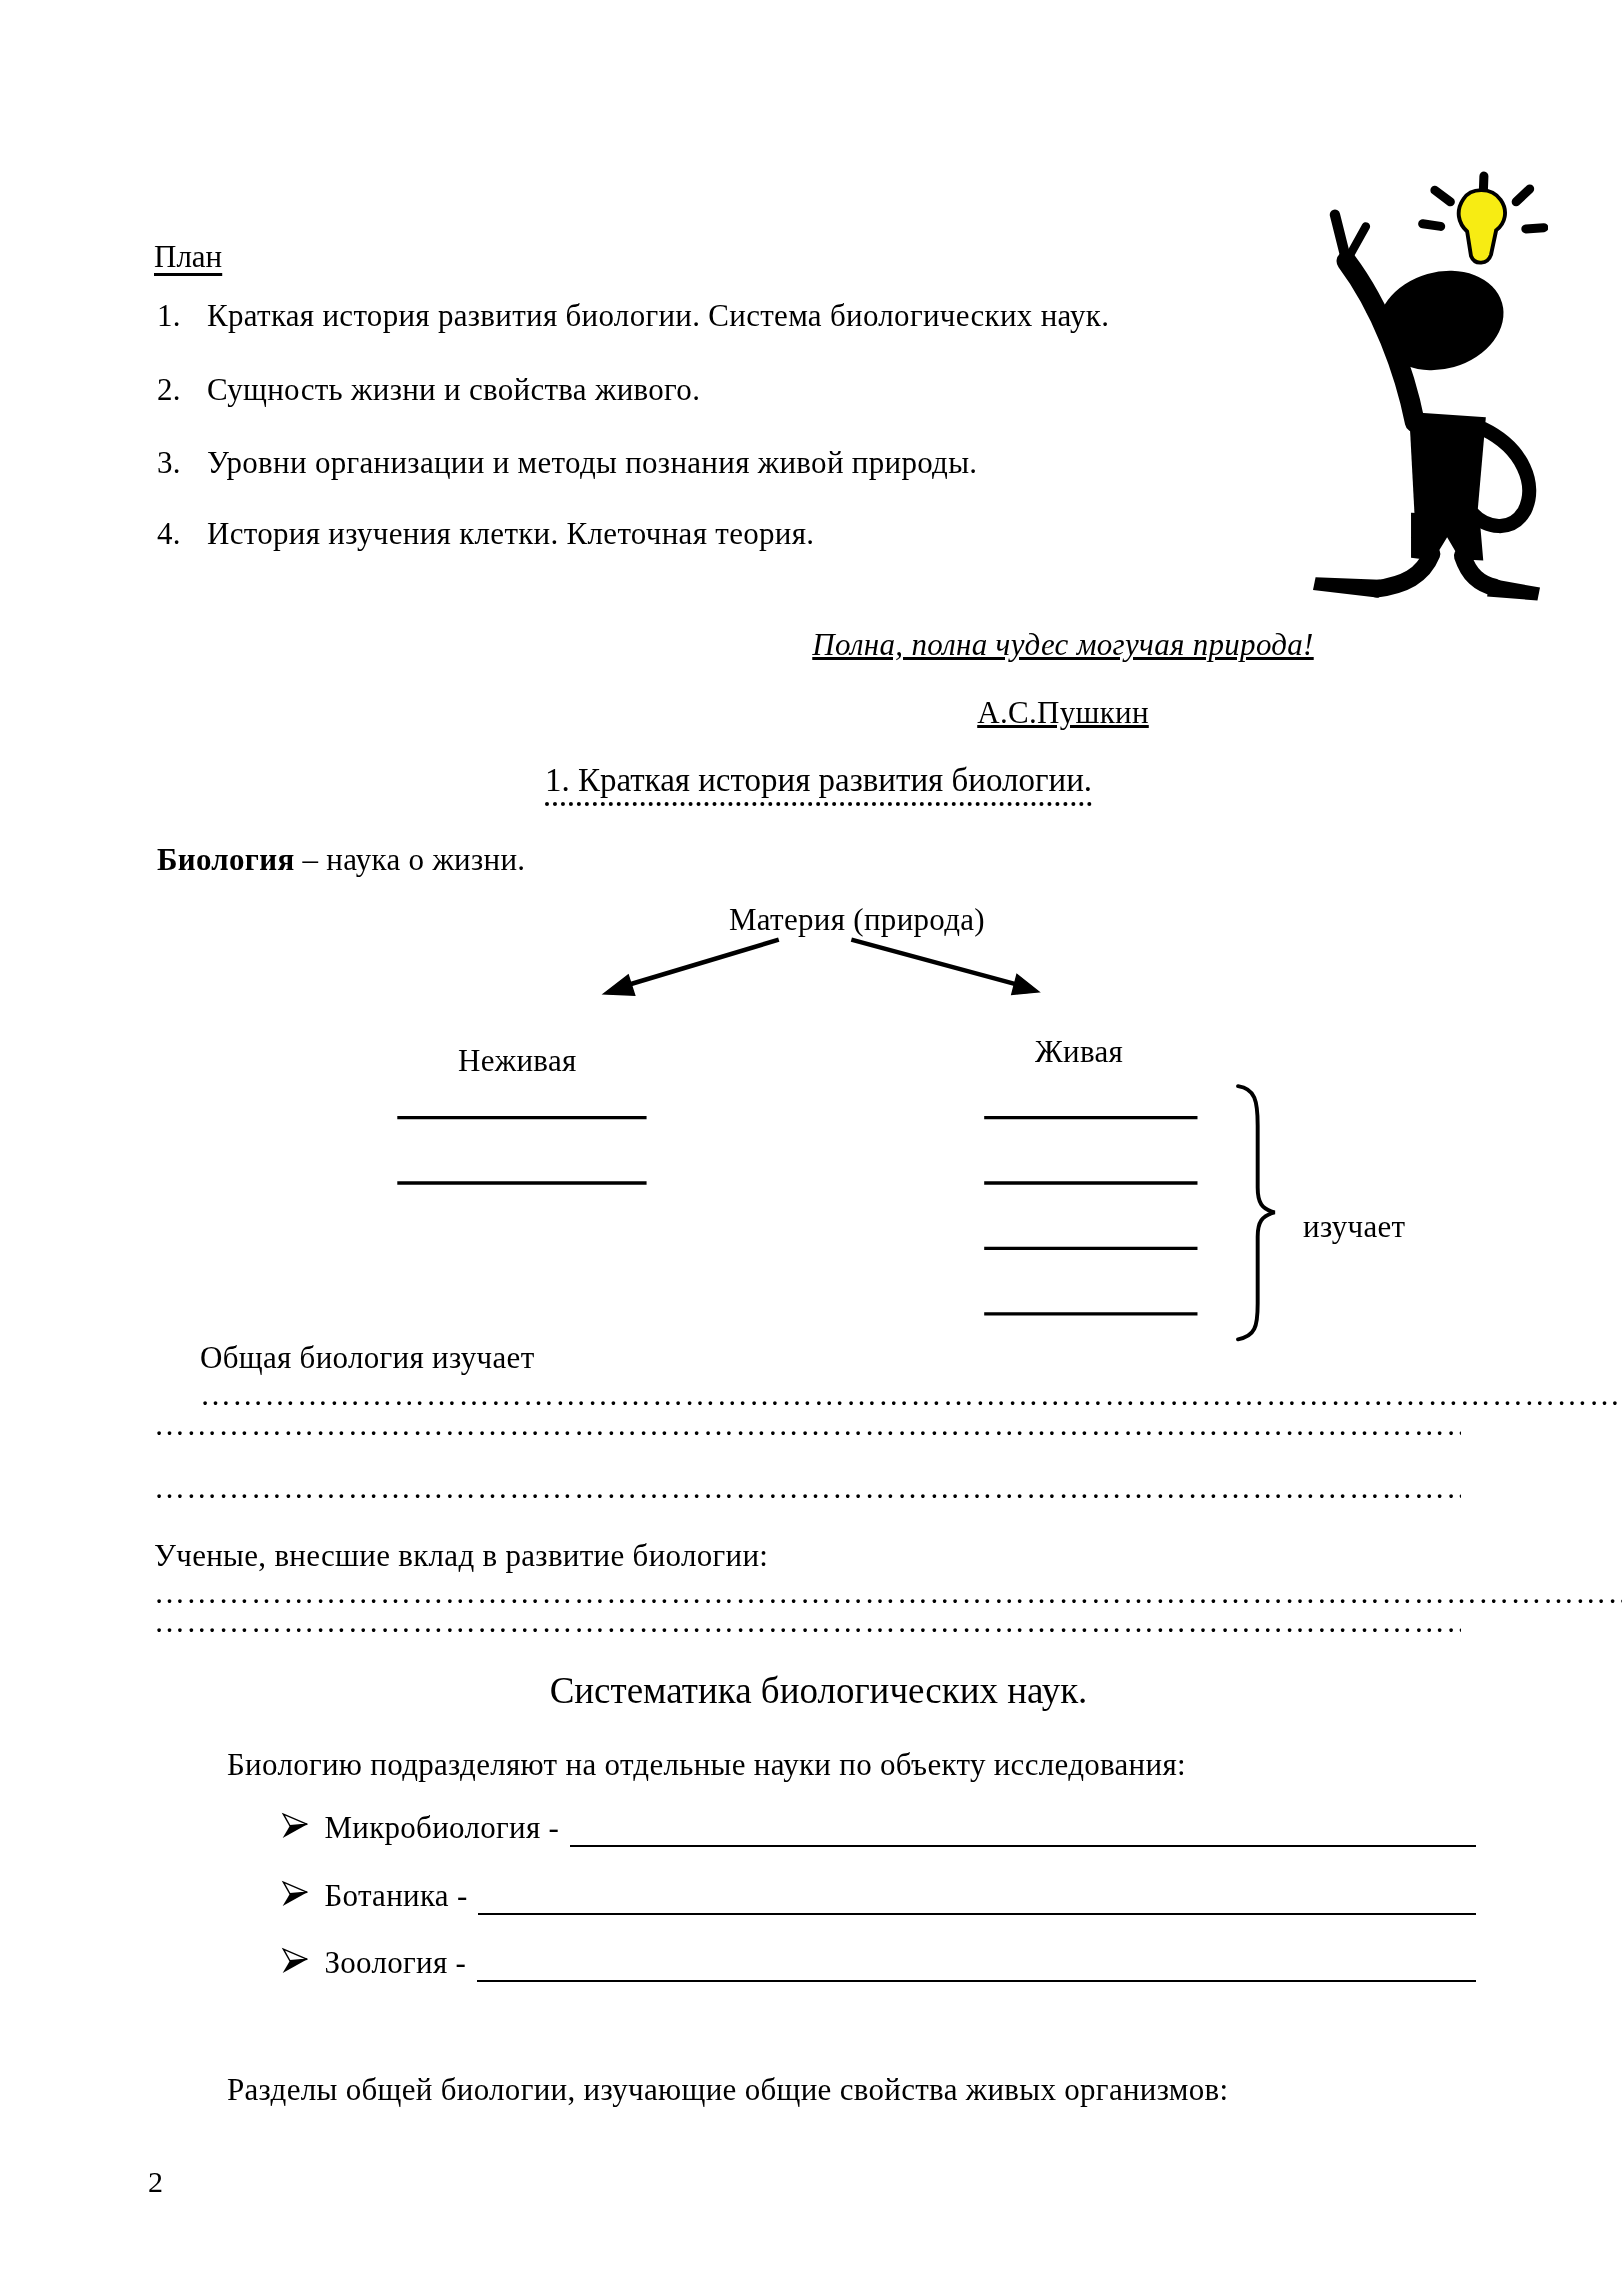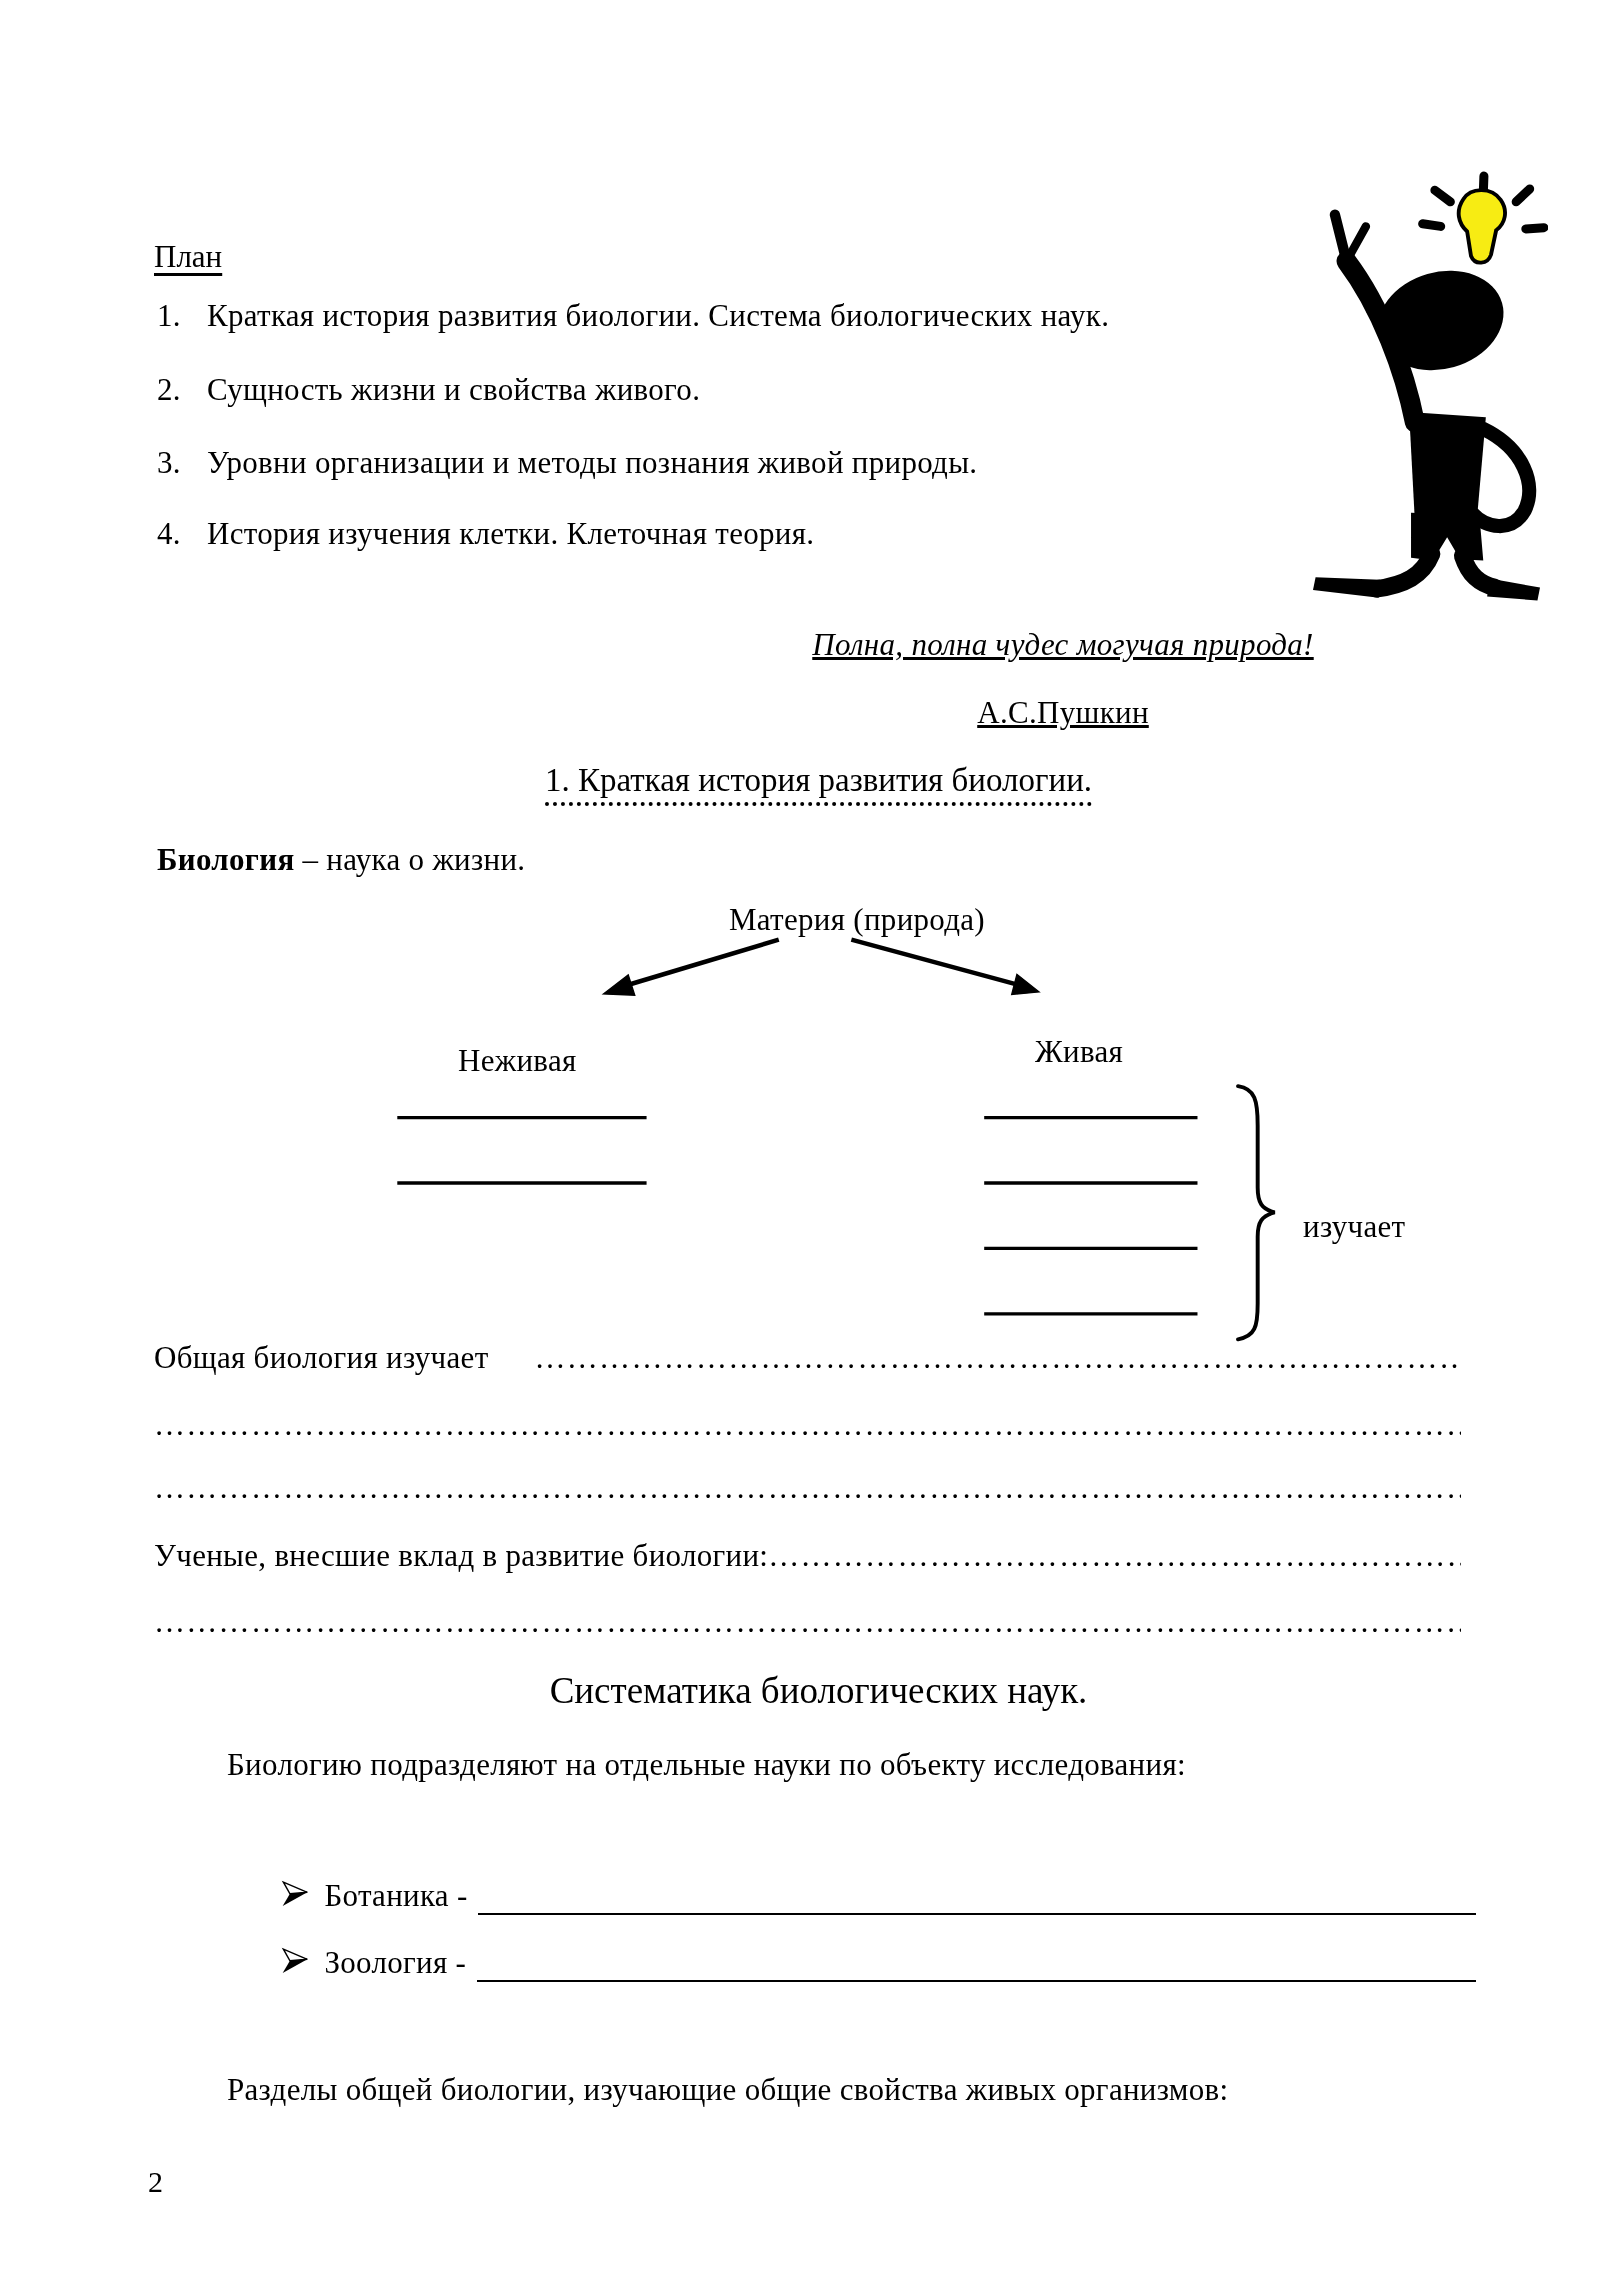--- a/index.html
+++ b/index.html
@@ -38,21 +38,21 @@
   .plan-num { width: 50px; flex: 0 0 50px; }
 
   .h1-underline {
     display: inline-block;
     font-size: 33px;
     border-bottom: 4.6px dotted #000;
     padding-bottom: 3.3px;
   }
   .h2 { font-size: 37px; }
 
-  .leader-row { display: flex; align-items: baseline; }
+  .leader-row { display: flex; align-items: baseline; flex-direction: column; }
   .dots {
     flex: 1;
     overflow: hidden;
     white-space: nowrap;
     letter-spacing: 1.3px;
   }
   .dots-block {
     overflow: hidden;
     white-space: nowrap;
     letter-spacing: 1.3px;
@@ -175,20 +175,28 @@
     <span>Ученые, внесшие вклад в развитие биологии:</span>
     <span class="dots">…………………………………………………………………………………………………………………………………………………………</span>
   </div>
 
   <div class="abs dots-block" style="left:154px; top:1604px; width:1307px;">…………………………………………………………………………………………………………………………………………………………</div>
 
   <div class="abs center h2" style="left:164px; top:1669px; width:1309px;">Систематика биологических наук.</div>
 
   <div class="abs t" style="left:227px; top:1747px;">Биологию подразделяют на отдельные науки по объекту исследования:</div>
 
+  <div class="abs bullet-row t" style="left:280px; top:1810px; width:1196px;">
+    <svg class="bullet-icon" viewBox="0 0 40 40">
+      <polygon points="4,3 37,17 13,19" fill="#fff" stroke="#000" stroke-width="2"></polygon>
+      <polygon points="13,19 37,17 3,36" fill="#000"></polygon>
+    </svg>
+    <span class="bullet-label">Микробиология -</span>
+    <span class="bullet-blank"></span>
+  </div>
   <div class="abs bullet-row t" style="left:280px; top:1878px; width:1196px;">
     <svg class="bullet-icon" viewBox="0 0 40 40">
       <polygon points="4,3 37,17 13,19" fill="#fff" stroke="#000" stroke-width="2"></polygon>
       <polygon points="13,19 37,17 3,36" fill="#000"></polygon>
     </svg>
     <span class="bullet-label">Ботаника -</span>
     <span class="bullet-blank"></span>
   </div>
   <div class="abs bullet-row t" style="left:280px; top:1945px; width:1196px;">
     <svg class="bullet-icon" viewBox="0 0 40 40">

